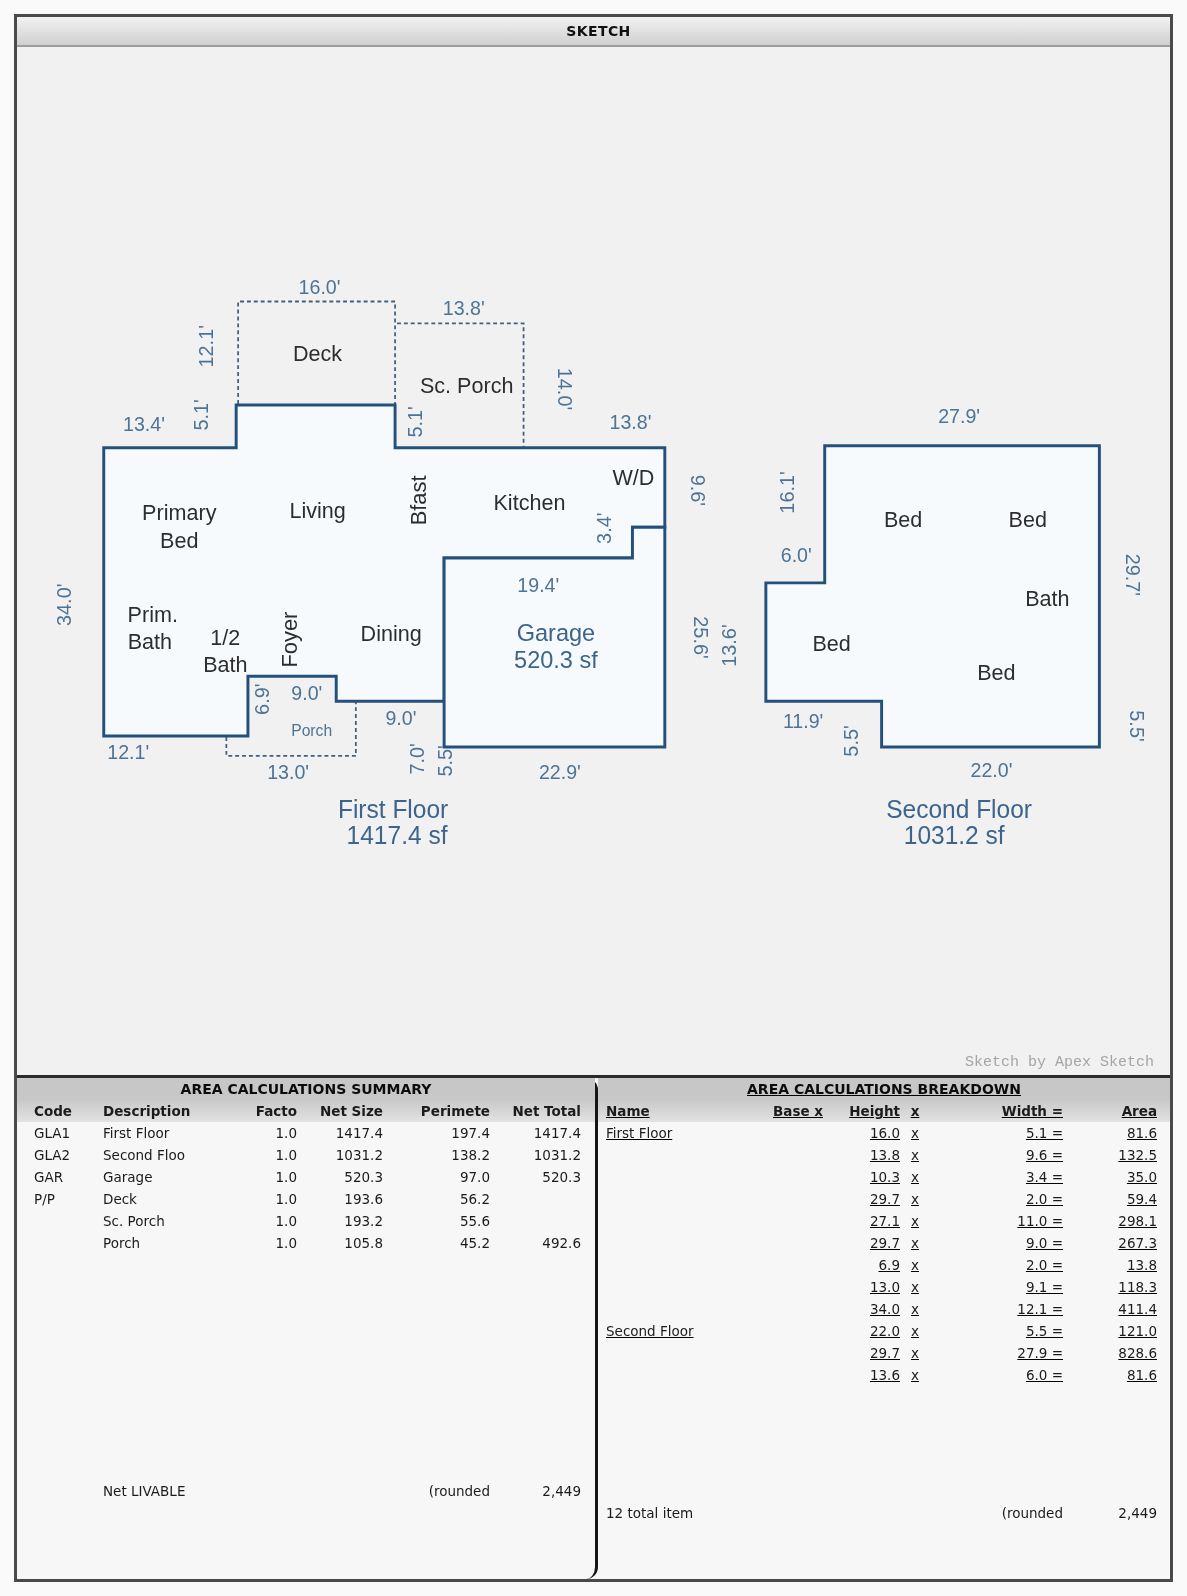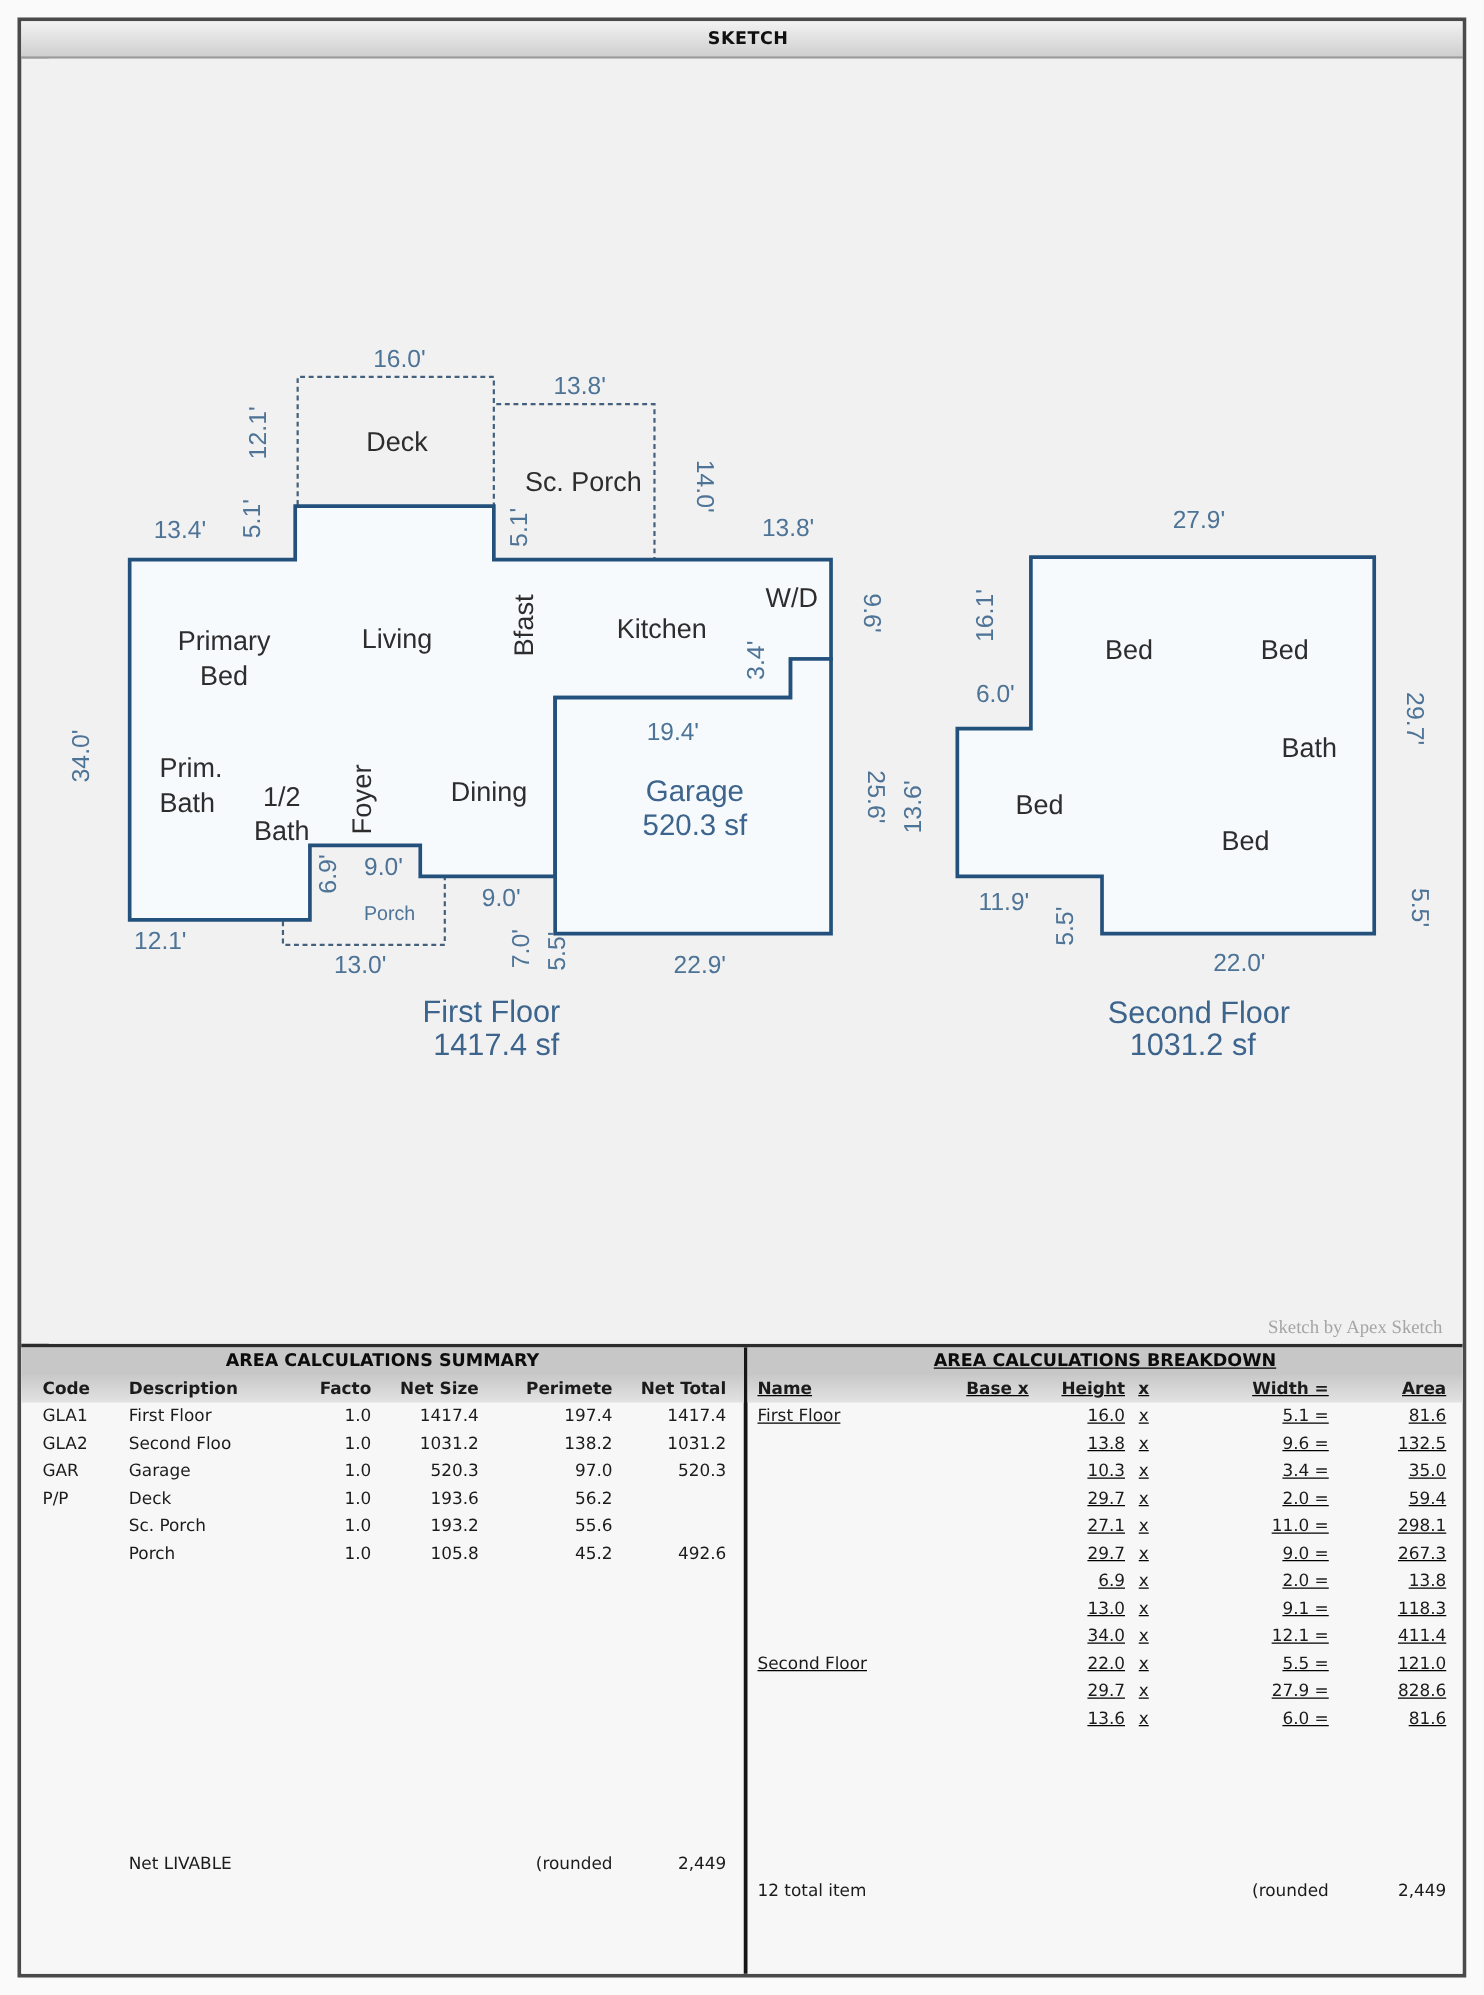--- a/index.html
+++ b/index.html
@@ -8,23 +8,23 @@
   *{box-sizing:border-box;}
   .frame{position:absolute;left:14px;top:14px;width:1159px;height:1568px;
          border:3px solid #4a4a4a;background:#f1f1f1;display:flex;flex-direction:column;}
   .titlebar{height:30px;background:linear-gradient(#f2f2f2,#cfcfcf);
             border-bottom:2px solid #9c9c9c;display:flex;align-items:center;justify-content:center;
             font-family:"DejaVu Sans",sans-serif;font-weight:bold;font-size:14px;color:#101010;
             letter-spacing:.4px;padding-left:10px;}
   .canvas{position:relative;flex:1;background:#f1f1f1;overflow:hidden;margin-left:22px;}
   .canvas svg{position:absolute;left:0;top:0;width:100%;height:100%;}
   .credit{position:absolute;right:16px;bottom:4px;color:#a5a5a5;font-size:15px;
-          font-family:Liberation Serif, serif;text-align:center;}
+          font-family:Liberation Mono, monospace;text-align:center;}
   .tables{height:504px;border-top:3px solid #2b2b2b;background:#f7f7f7;display:flex;}
-  .pane{position:relative;height:100%;font-family:"DejaVu Sans",sans-serif;}
+  .pane{position:relative;height:100%;font-family:"DejaVu Sans",sans-serif;border-radius:12px;}
   .pane.left{width:581px;border-right:3px solid #161616;}
   .pane.right{flex:1;text-decoration:underline;}
   .tbl-title{height:22px;line-height:22px;background:#c7c7c7;text-align:center;
              font-weight:bold;font-size:14px;color:#0c0c0c;}
   .thead{background:linear-gradient(#c9c9c9,#e2e2e2);font-weight:bold;font-size:13px;}
   .lrow,.rrow{display:grid;height:22px;line-height:22px;font-size:13.5px;color:#1b1b1b;}
   .lrow{grid-template-columns:17px 69px 111px 83px 86px 107px 91px auto;}
   .rrow{grid-template-columns:8px 147px 70px 77px 30px 133px 94px auto;}
   .cl{text-align:left;white-space:nowrap;}
   .cr{text-align:right;white-space:nowrap;}

